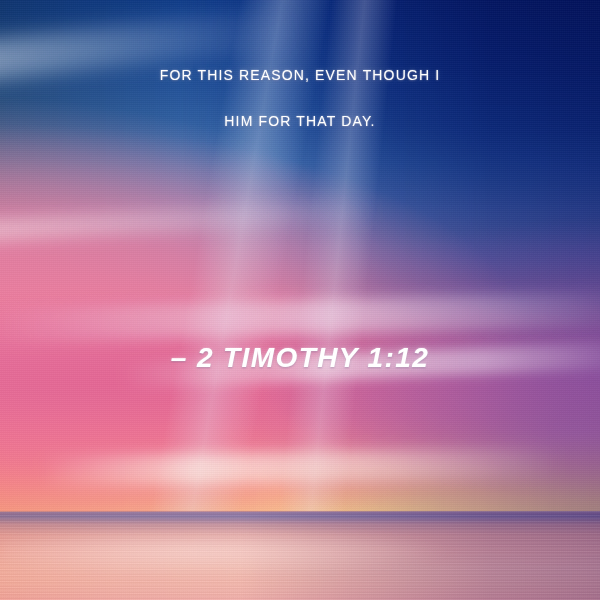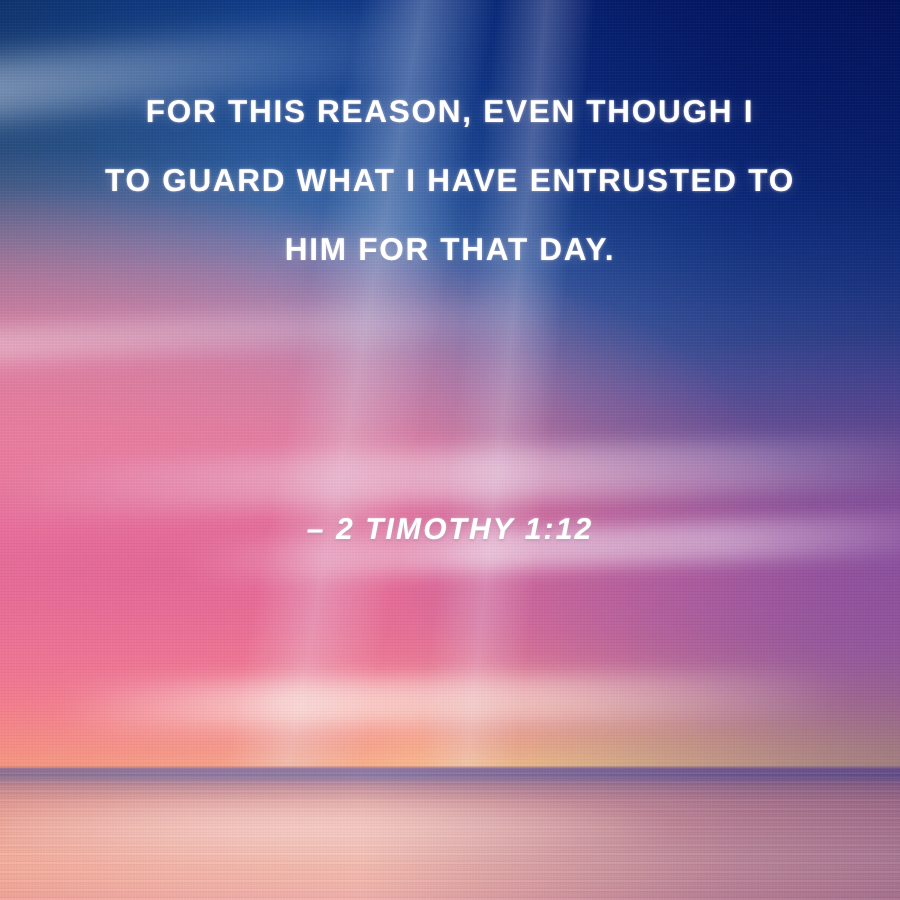--- a/index.html
+++ b/index.html
@@ -216,22 +216,22 @@
     position: absolute;
     left: 0;
     top: 52px;
     width: 600px;
     text-align: center;
     z-index: 30;
   }
   .verse-line {
     display: block;
     font-family: "Liberation Sans", sans-serif;
-    font-weight: bold;
-    font-size: 21px;
+    font-weight: normal;
+    font-size: 14px;
     letter-spacing: 1.15px;
     line-height: 46px;
     color: #ffffff;
     text-transform: uppercase;
     white-space: nowrap;
     text-shadow:
       0 0 2px rgba(255,255,255,.55),
       0 1px 2px rgba(60,60,110,.38),
       0 0 9px rgba(255,255,255,.22);
     
@@ -249,21 +249,21 @@
     left: 0;
     top: 342px;
     width: 600px;
     text-align: center;
     z-index: 30;
   }
   #attribution .cite-text {
     font-family: "Liberation Sans", sans-serif;
     font-weight: bold;
     font-style: italic;
-    font-size: 20px;
+    font-size: 28px;
     letter-spacing: 1.4px;
     color: #ffffff;
     text-transform: uppercase;
     white-space: nowrap;
     text-shadow:
       0 0 2px rgba(255,255,255,.55),
       0 1px 2px rgba(90,60,110,.42),
       0 0 9px rgba(255,255,255,.20);
     margin-top: 28px;
   }
@@ -291,21 +291,20 @@
   <div id="horizon-line"></div>
   <div id="sea"></div>
   <div id="sea-hbias"></div>
   <div id="sea-ripples"></div>
   <div id="sea-sheen"></div>
 
   <div class="layer" id="grain"></div>
 
   <div id="quote-block">
     <span class="verse-line">FOR THIS REASON, EVEN THOUGH I</span>
-    <span class="verse-line">TO GUARD WHAT I HAVE ENTRUSTED TO</span>
     <span class="verse-line">HIM FOR THAT DAY.</span>
   </div>
 
   <div id="attribution">
     <span class="cite-text">– 2 TIMOTHY 1:12</span>
   </div>
 
 </div>
 
 </body></html>

